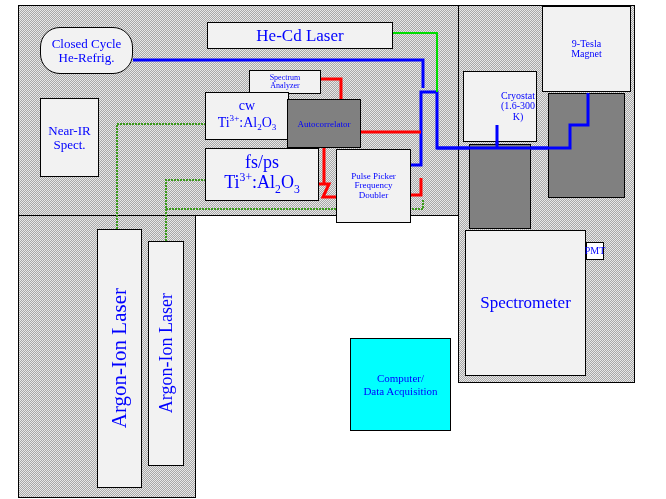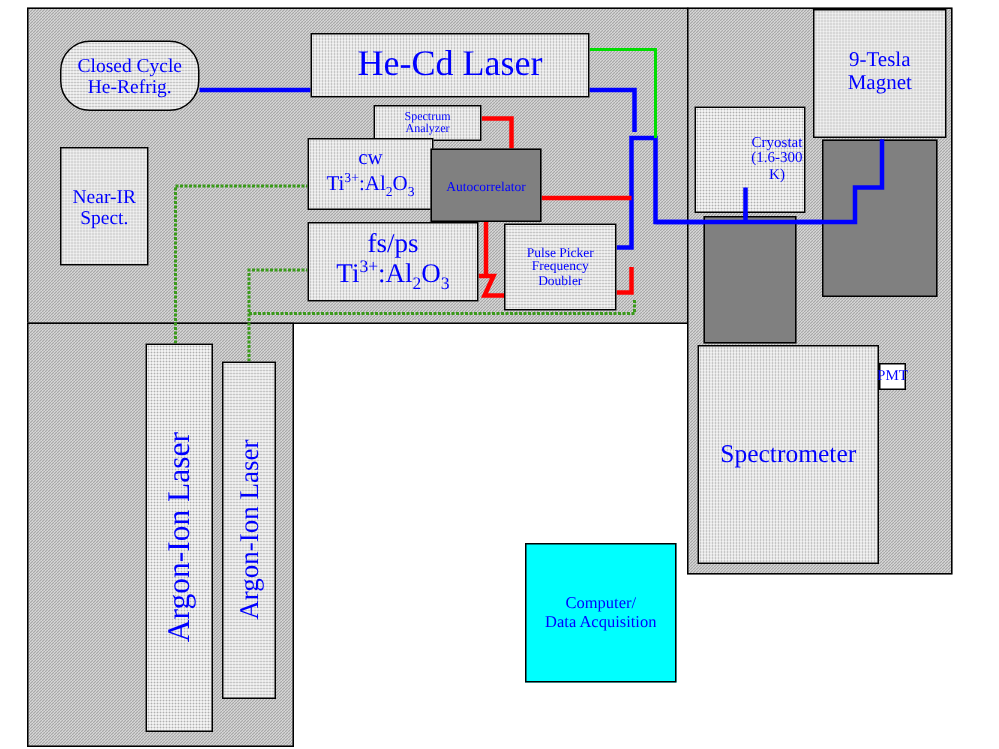--- a/index.html
+++ b/index.html
@@ -12,21 +12,21 @@
     background-size:2px 2px;background-position:0 0,1px 1px;}
   .box{position:absolute;border:1px solid #000;box-sizing:border-box;
     background-color:#f2f2f2;
     background-image:radial-gradient(#b0b0b0 0.6px,transparent 0.7px);
     background-size:2px 2px;
     display:flex;align-items:center;justify-content:center;text-align:center;
     color:#0000ff;line-height:1.05;}
   .dark{position:absolute;border:1px solid #000;box-sizing:border-box;background:#808080;
     display:flex;align-items:center;justify-content:center;color:#0000ff;text-align:center;}
   .cyan{position:absolute;border:1px solid #000;box-sizing:border-box;background:#00ffff;
-    display:flex;align-items:center;justify-content:center;color:#0000ff;text-align:center;line-height:1.1;margin-top:24px;}
+    display:flex;align-items:center;justify-content:center;color:#0000ff;text-align:center;line-height:1.1;}
   .vert{writing-mode:vertical-rl;transform:rotate(180deg);white-space:nowrap;}
   svg.lines{position:absolute;left:0;top:0;}
   sup,sub{font-size:65%;}
 </style>
 </head>
 <body>
 
 <div class="region" style="left:18px;top:5px;width:441px;height:211px;"></div>
 <div class="region" style="left:18px;top:215px;width:178px;height:283px;"></div>
 <div class="region" style="left:458px;top:5px;width:177px;height:378px;"></div>
@@ -56,21 +56,21 @@
     </div>
 </div>
 
 <div class="box" style="left:40px;top:98px;width:59px;height:79px;font-size:13px;">
   <div>
       <div>Near-IR</div>
   <div>Spect.</div>
     </div>
 </div>
 
-<div class="box" style="left:207px;top:22px;width:186px;height:43px;font-size:24px;">
+<div class="box" style="left:207px;top:22px;width:186px;height:27px;font-size:17px;">
   <span>He-Cd Laser</span>
 </div>
 
 <div class="box" style="left:249px;top:70px;width:72px;height:24px;font-size:8px;">
   <div>
       <div>Spectrum</div>
   <div>Analyzer</div>
     </div>
 </div>
 
@@ -85,37 +85,37 @@
   <span>Autocorrelator</span>
 </div>
 
 <div class="box" style="left:205px;top:148px;width:114px;height:53px;font-size:18px;">
   <div>
       <div>fs/ps</div>
   <div><span>Ti</span><sup>3+</sup><span>:Al</span><sub>2</sub><span>O</span><sub>3</sub></div>
     </div>
 </div>
 
-<div class="box" style="left:336px;top:149px;width:75px;height:58px;font-size:9px;align-items:center;">
+<div class="box" style="left:336px;top:149px;width:75px;height:74px;font-size:9px;align-items:center;">
   <div>
       <div>Pulse Picker</div>
   <div>Frequency</div>
   <div>Doubler</div>
     </div>
 </div>
 
 <div class="box" style="left:463px;top:71px;width:74px;height:71px;font-size:10px;padding-left:36px;">
   <div>
       <div>Cryostat</div>
   <div>(1.6-300 K)</div>
     </div>
 </div>
 <div class="dark" style="left:469px;top:144px;width:62px;height:85px;"></div>
 
-<div class="box" style="left:542px;top:6px;width:89px;height:86px;font-size:14px;">
+<div class="box" style="left:542px;top:6px;width:89px;height:86px;font-size:10px;">
   <div>
       <div>9-Tesla</div>
   <div>Magnet</div>
     </div>
 </div>
 <div class="dark" style="left:548px;top:93px;width:77px;height:105px;"></div>
 
 <svg class="lines" width="666" height="499">
   <polyline points="437,148 570,148 570,125 588,125 588,93" fill="none" stroke="#0000ff" stroke-width="3"></polyline>
   <line x1="497" y1="125" x2="497" y2="148" stroke="#0000ff" stroke-width="3"></line>

